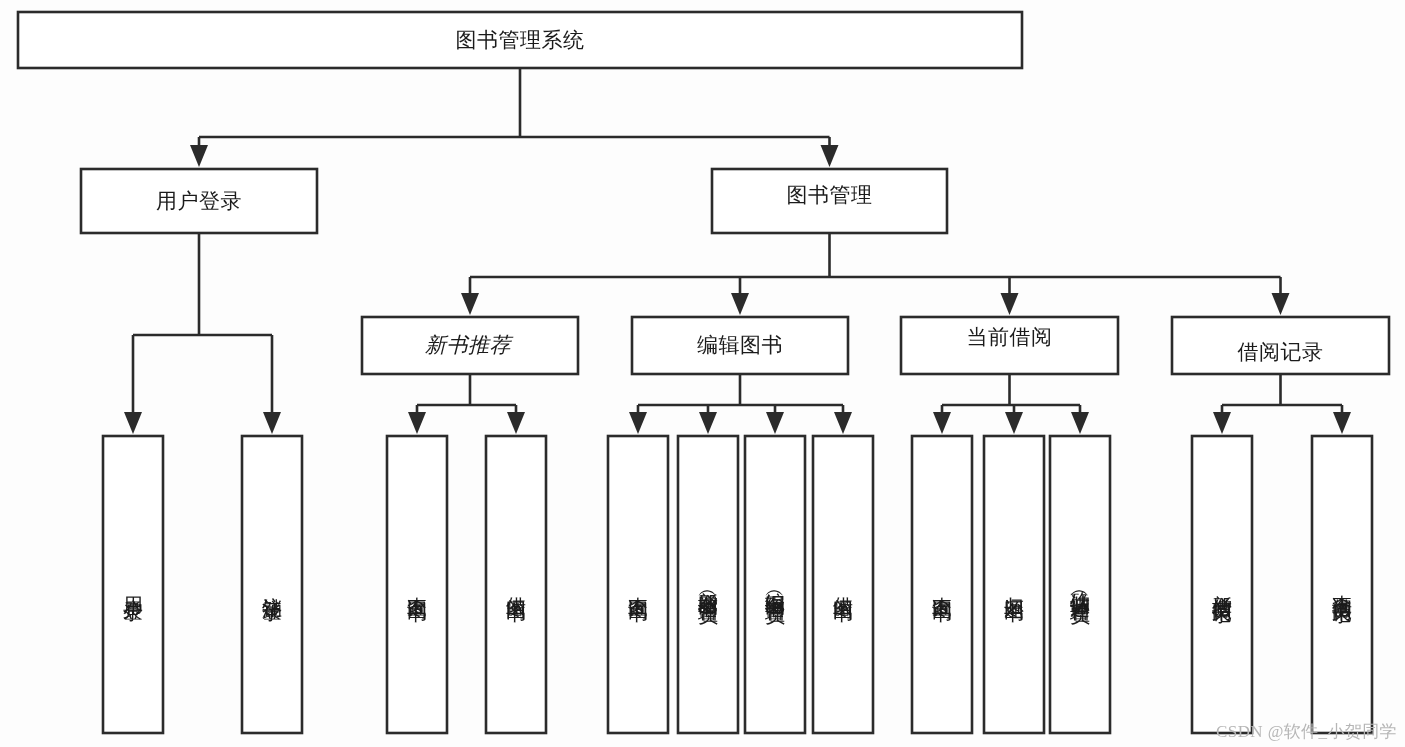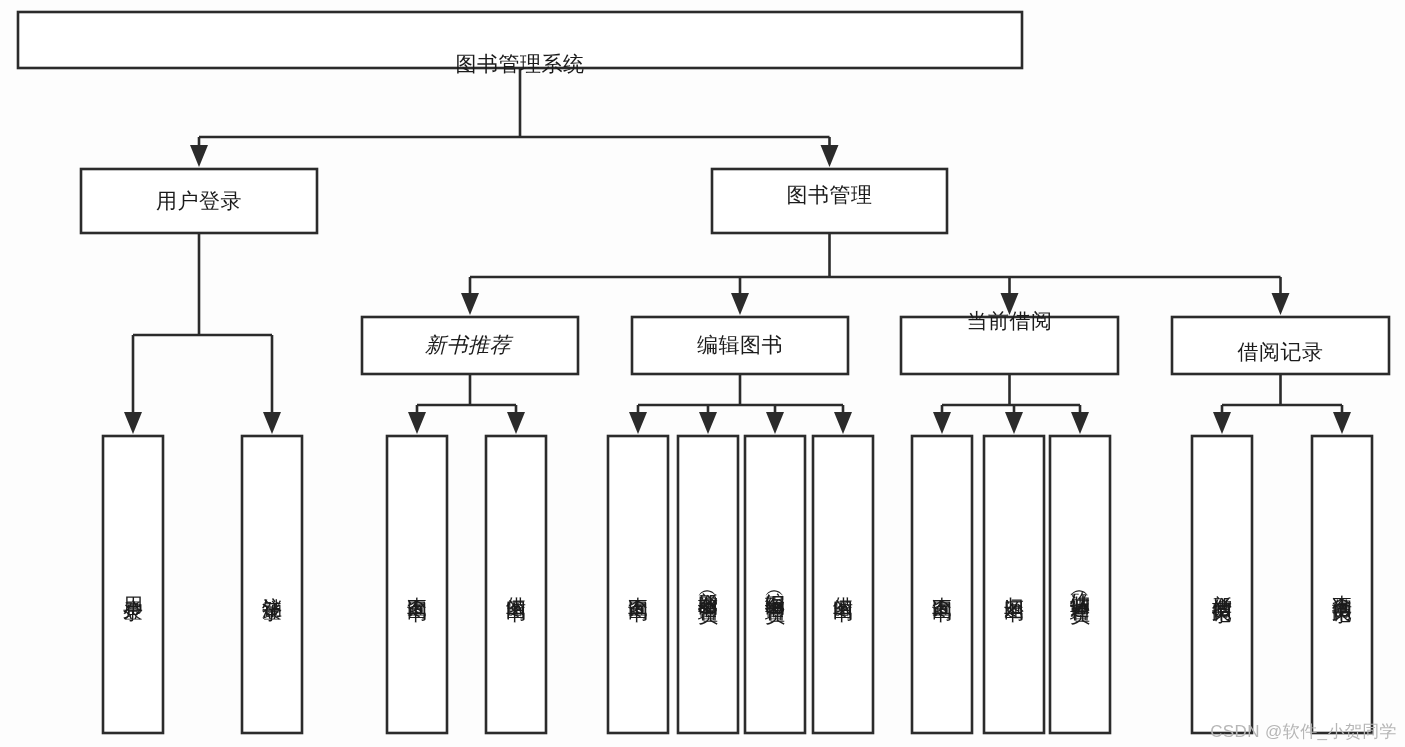--- a/index.html
+++ b/index.html
@@ -63,20 +63,21 @@
   }
   .watermark {
     position: absolute;
     right: 8px;
     bottom: 4px;
     font-size: 17px;
     color: #b6b6b6;
     letter-spacing: 0.4px;
     white-space: nowrap;
     user-select: none;
+    font-family: Liberation Serif, serif;
   }
 </style>
 </head>
 <body>
 
 <div id="diagram-root">
   <svg class="diagram-canvas" id="diagram-svg" viewBox="0 0 1405 747" xmlns="http://www.w3.org/2000/svg">
     <g id="edge-layer">
         <line x1="520" y1="68" x2="520" y2="137" class="connector-line"></line>
         <line x1="199" y1="137" x2="829.5" y2="137" class="connector-line"></line>
@@ -148,26 +149,26 @@
         <rect x="745" y="436" width="60" height="297" class="node-box"></rect>
         <rect x="813" y="436" width="60" height="297" class="node-box"></rect>
         <rect x="912" y="436" width="60" height="297" class="node-box"></rect>
         <rect x="984" y="436" width="60" height="297" class="node-box"></rect>
         <rect x="1050" y="436" width="60" height="297" class="node-box"></rect>
         <rect x="1192" y="436" width="60" height="297" class="node-box"></rect>
         <rect x="1312" y="436" width="60" height="297" class="node-box"></rect>
       </g>
   </svg>
   <div id="label-layer">
-      <div class="node-label horizontal" style="left: 18px; top: 12px; width: 1004px; height: 56px; margin-top: 24px;">图书管理系统</div>
+      <div class="node-label horizontal" style="left: 18px; top: 12px; width: 1004px; height: 56px;">图书管理系统</div>
       <div class="node-label horizontal" style="left: 81px; top: 169px; width: 236px; height: 64px;">用户登录</div>
       <div class="node-label horizontal" style="left: 712px; top: 163px; width: 235px; height: 64px;">图书管理</div>
       <div class="node-label horizontal" style="left: 350px; top: 317px; width: 236px; height: 57px; font-style: italic;">新书推荐</div>
       <div class="node-label horizontal" style="left: 632px; top: 317px; width: 216px; height: 57px;">编辑图书</div>
-      <div class="node-label horizontal" style="left: 901px; top: 301px; width: 217px; height: 40px;">当前借阅</div>
+      <div class="node-label horizontal" style="left: 901px; top: 317px; width: 217px; height: 40px;">当前借阅</div>
       <div class="node-label horizontal" style="left: 1172px; top: 324px; width: 217px; height: 57px;">借阅记录</div>
       <div class="node-label vertical" style="left: 103px; top: 436px; width: 60px; height: 297px;">用户登录</div>
       <div class="node-label vertical" style="left: 242px; top: 436px; width: 60px; height: 297px;">注销登录</div>
       <div class="node-label vertical" style="left: 387px; top: 436px; width: 60px; height: 297px;">查询图书</div>
       <div class="node-label vertical" style="left: 486px; top: 436px; width: 60px; height: 297px;">借阅图书</div>
       <div class="node-label vertical" style="left: 608px; top: 436px; width: 60px; height: 297px;">查询图书</div>
       <div class="node-label vertical" style="left: 678px; top: 436px; width: 60px; height: 297px;">新增图书（管理员）</div>
       <div class="node-label vertical" style="left: 745px; top: 436px; width: 60px; height: 297px;">编辑图书（管理员）</div>
       <div class="node-label vertical" style="left: 813px; top: 436px; width: 60px; height: 297px;">借阅图书</div>
       <div class="node-label vertical" style="left: 912px; top: 436px; width: 60px; height: 297px;">查询图书</div>

